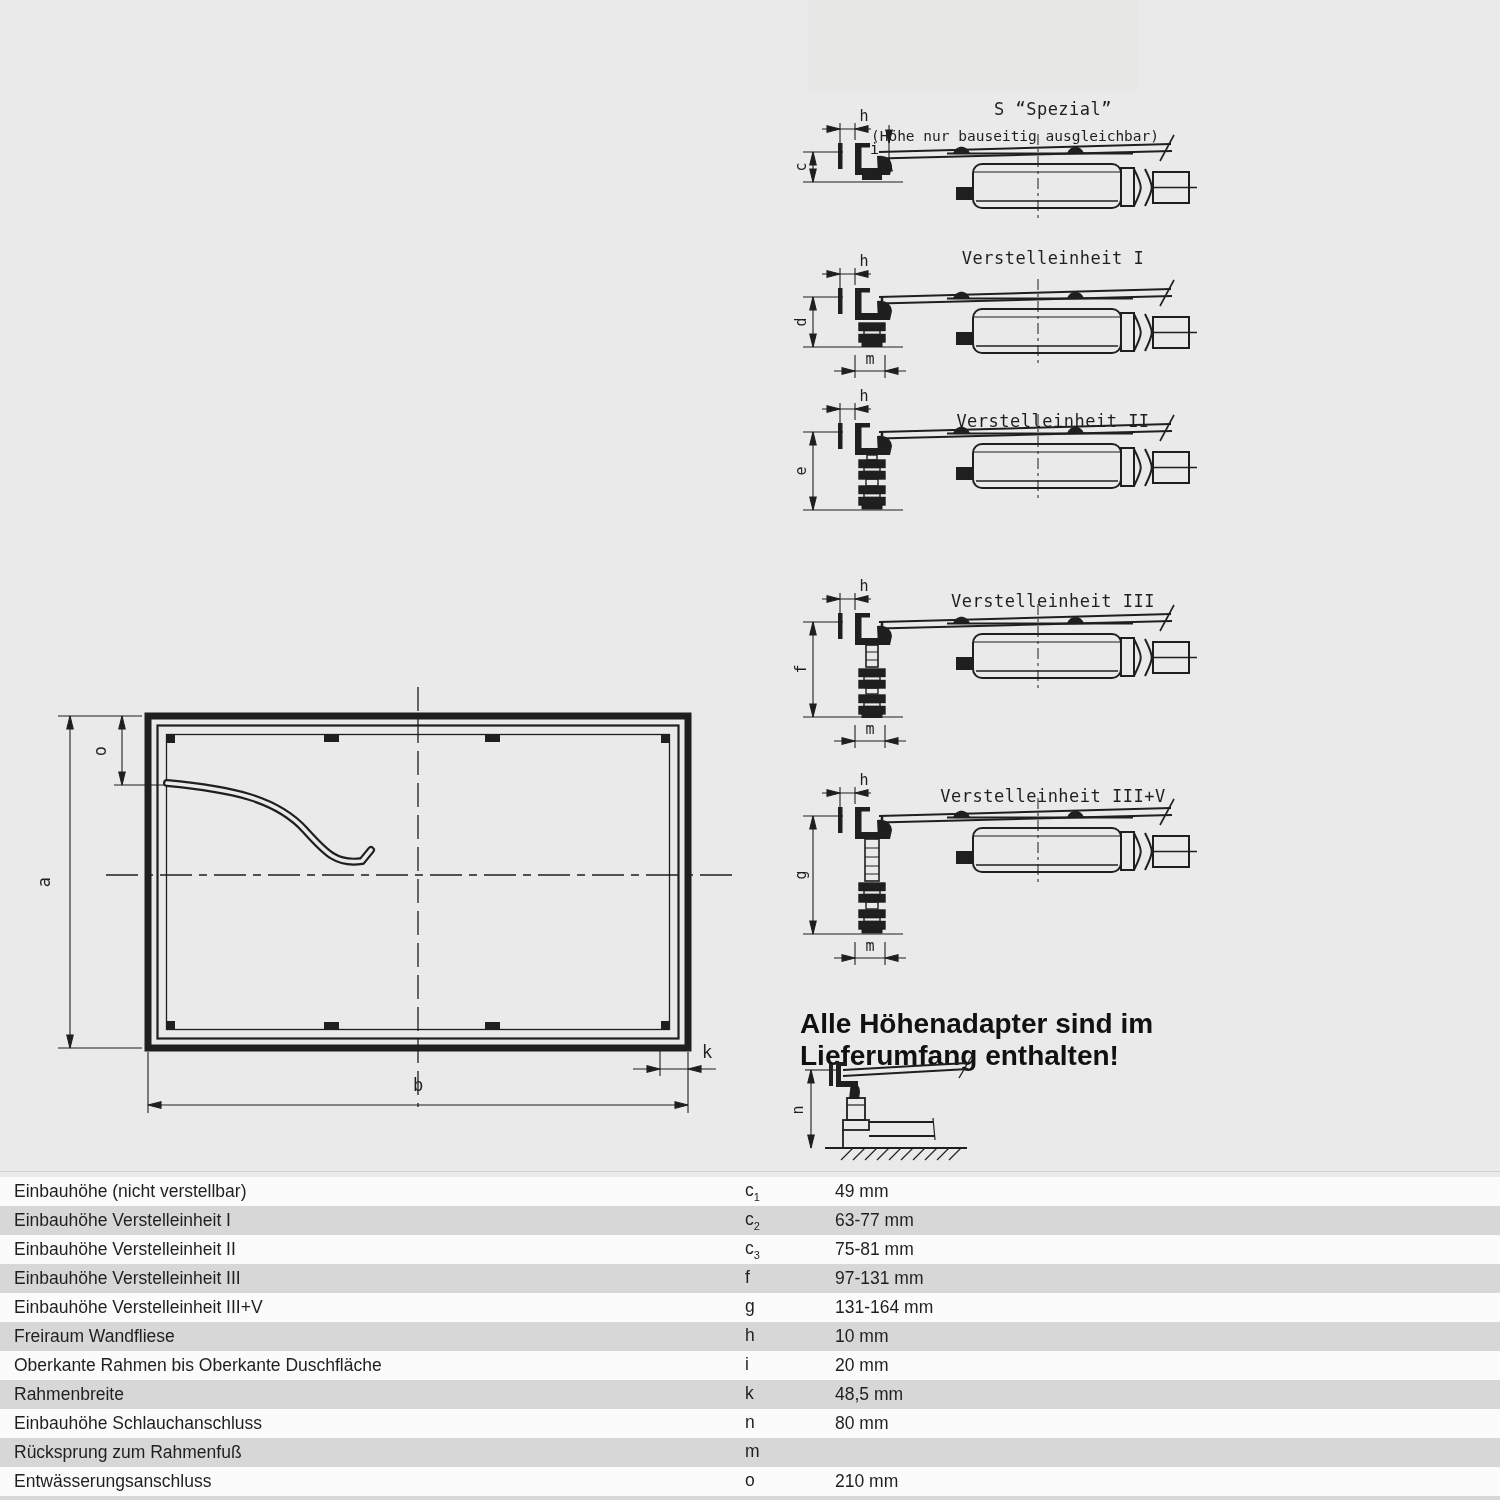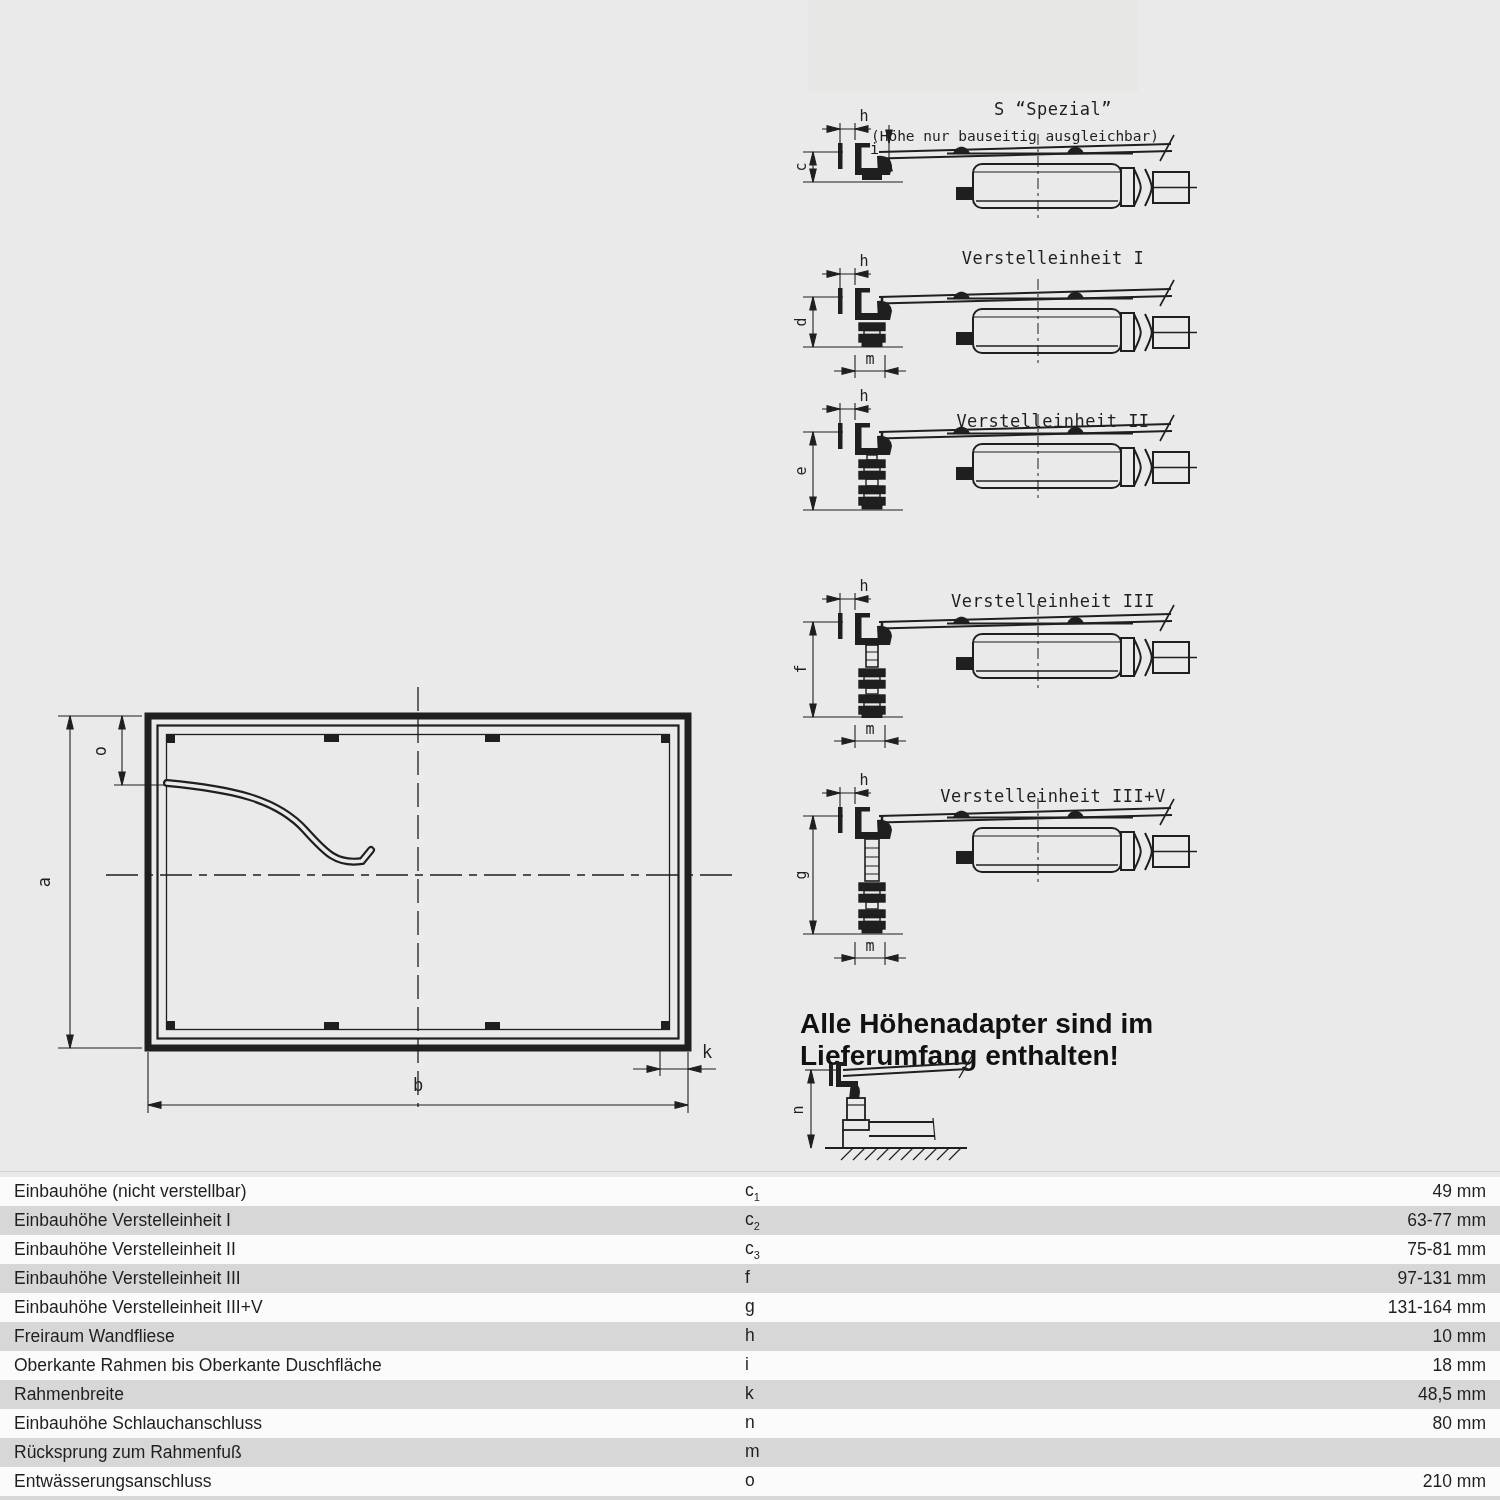--- a/index.html
+++ b/index.html
@@ -26,21 +26,21 @@
   .hairline{position:absolute;left:0;top:1171px;width:1500px;height:1px;background:#d2d2d2;}
   .spec-table{position:absolute;left:0;top:1177px;width:1500px;}
   .trow{
     display:grid;grid-template-columns:731px 90px 1fr;align-items:center;
     height:29px;padding:0 14px;font-size:17.5px;
   }
   .trow:nth-child(odd){background:#fbfbfb;}
   .trow:nth-child(even){background:#d7d7d7;}
   .tsym{font-size:17.5px;}
   .tsym sub{font-size:11px;vertical-align:sub;}
-  .tval{text-align:right;}
+  .tval{text-align:left;}
   .tstrip{height:4px;background:#d7d7d7;}
 </style>
 </head>
 <body>
 
 <div class="bg-patch"></div>
 
 <svg width="0" height="0" class="abs" aria-hidden="true">
   <defs>
     <path id="arrN" d="M0,0 L3.2,13 L-3.2,13 Z" fill="#1f1f1f"></path>
@@ -348,21 +348,21 @@
     <div class="tval">131-164 mm</div>
   </div>
   <div class="trow">
     <div class="tlabel">Freiraum Wandfliese</div>
     <div class="tsym"><span>h</span><sub></sub></div>
     <div class="tval">10 mm</div>
   </div>
   <div class="trow">
     <div class="tlabel">Oberkante Rahmen bis Oberkante Duschfläche</div>
     <div class="tsym"><span>i</span><sub></sub></div>
-    <div class="tval">18 mm</div>
+    <div class="tval">20 mm</div>
   </div>
   <div class="trow">
     <div class="tlabel">Rahmenbreite</div>
     <div class="tsym"><span>k</span><sub></sub></div>
     <div class="tval">48,5 mm</div>
   </div>
   <div class="trow">
     <div class="tlabel">Einbauhöhe Schlauchanschluss</div>
     <div class="tsym"><span>n</span><sub></sub></div>
     <div class="tval">80 mm</div>

